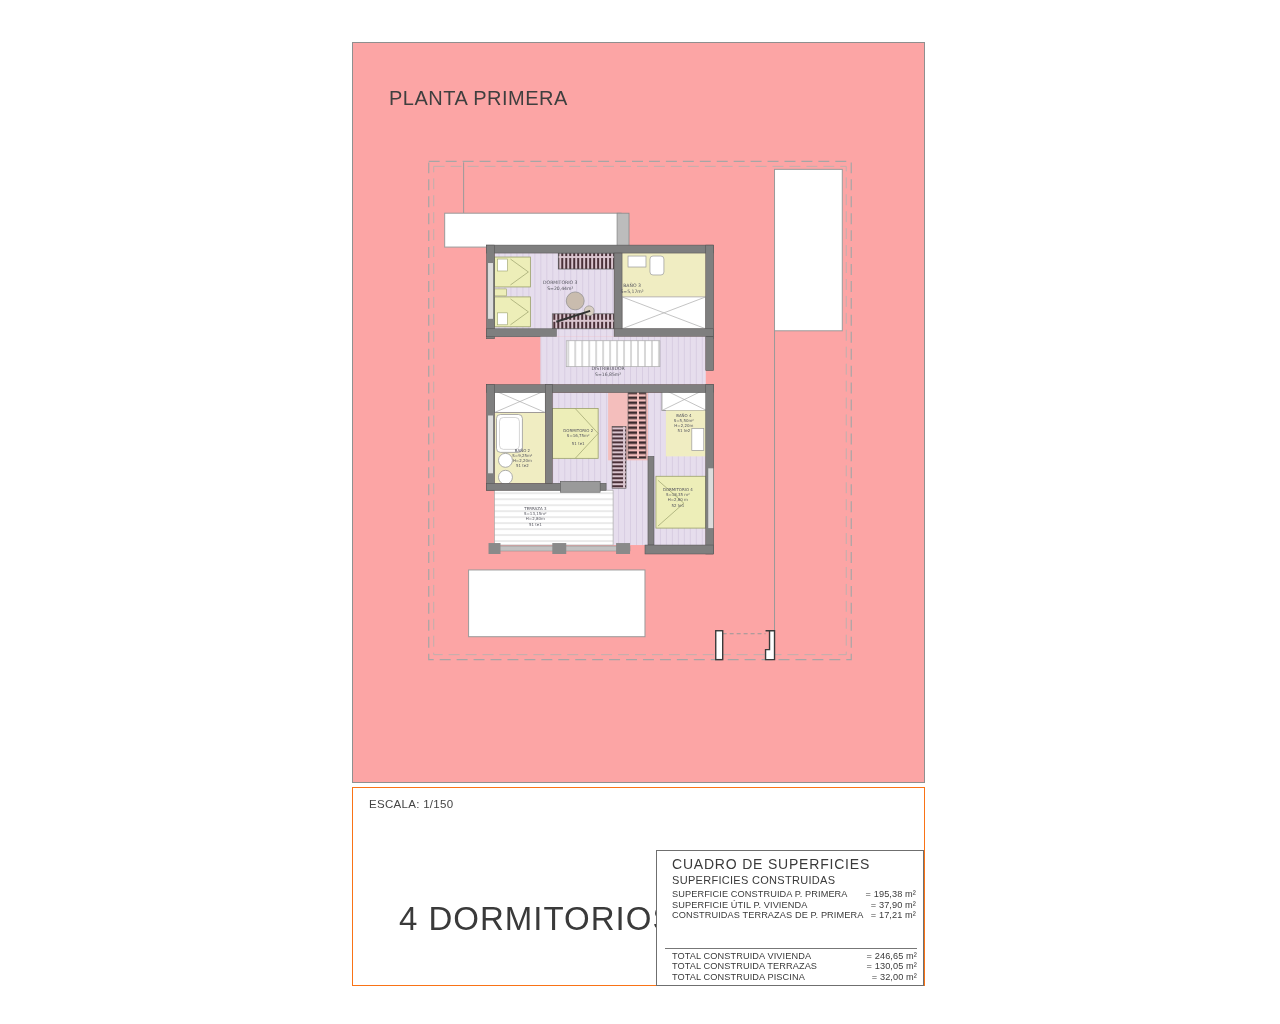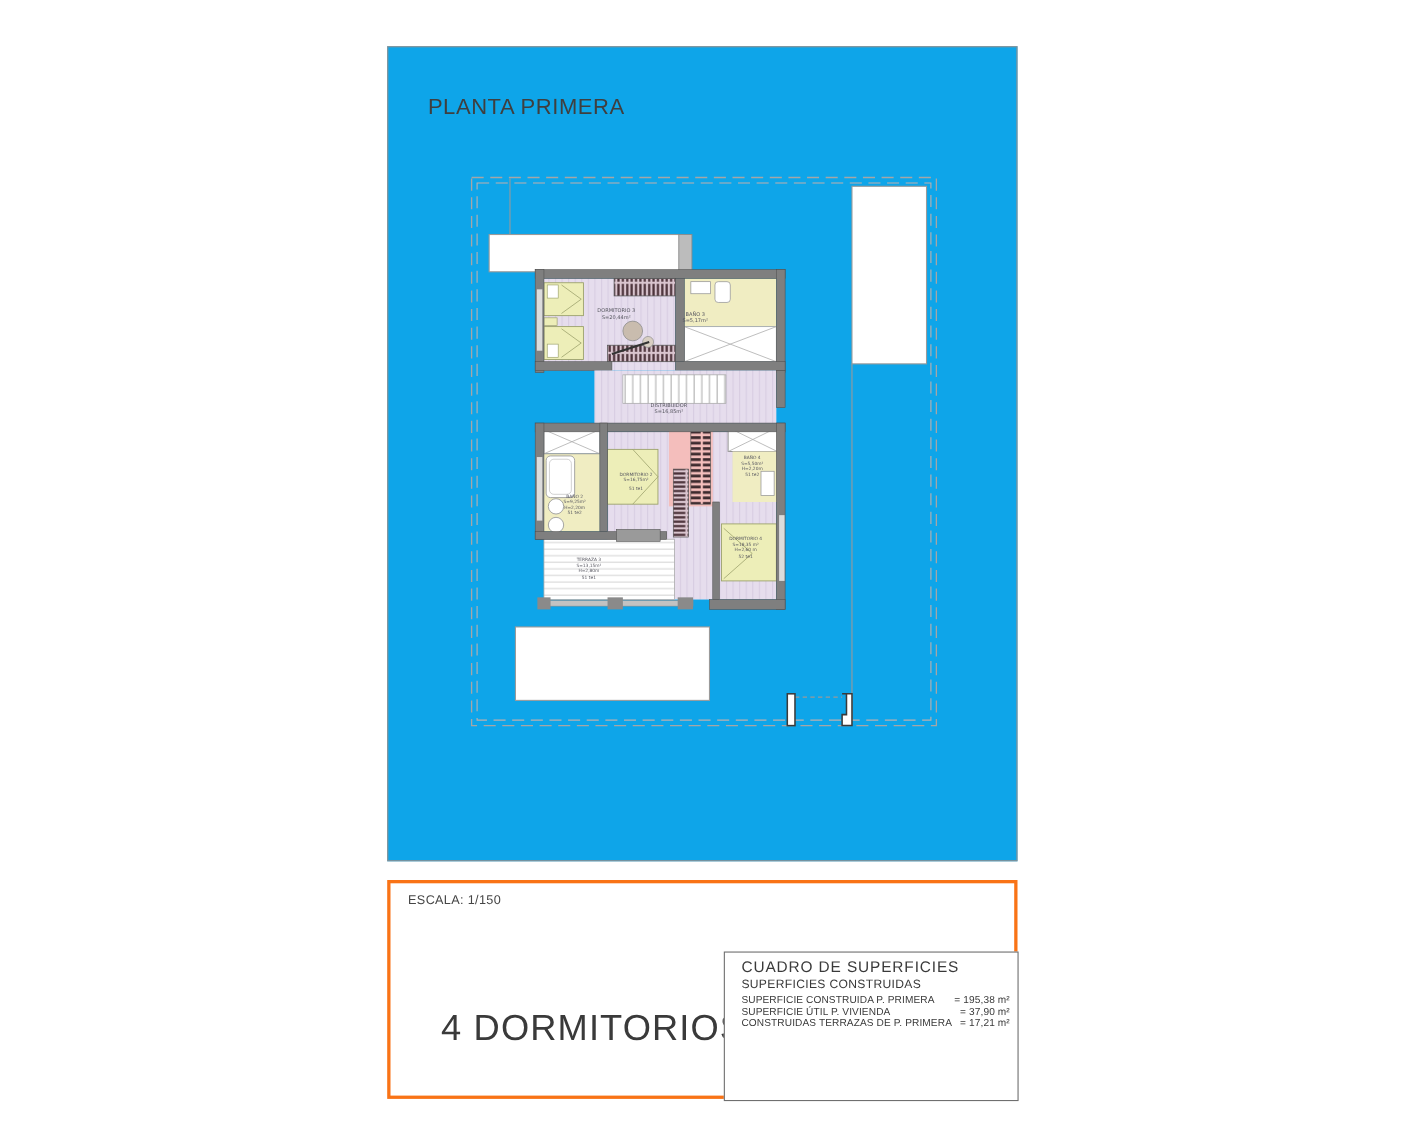--- a/index.html
+++ b/index.html
@@ -1,27 +1,27 @@
 <!DOCTYPE html>
 <html><head>
 <meta charset="utf-8">
 <style>
   * { margin:0; padding:0; box-sizing:border-box; }
   html,body { width:1280px; height:1024px; background:#ffffff; overflow:hidden;
               font-family:"Liberation Sans", sans-serif; }
   .page { position:absolute; left:0; top:0; width:1280px; height:1024px; background:#ffffff; }
 
   .drawing-frame { position:absolute; left:352px; top:42px; width:573px; height:741px;
-                   border:1px solid #8f8f8f; background:#0ea5e9; }
+                   border:1px solid #8f8f8f; background:#fca5a5; }
   .page-title { position:absolute; left:36px; top:44px; font-size:20px; color:#3f3f3f;
                 letter-spacing:0.5px; }
   .plan-svg { position:absolute; left:0; top:0; width:571px; height:739px; }
 
   .lower-panel { position:absolute; left:352px; top:787px; width:573px; height:199px;
-                 border:3px solid #f97316; background:#ffffff;margin-top:13px; }
+                 border:1px solid #f97316; background:#ffffff; }
   .scale-label { position:absolute; left:16px; top:10px; font-size:11.5px; color:#454545;
                  letter-spacing:0.3px; }
   .bedrooms-label { position:absolute; left:46px; top:112px; font-size:33px; color:#3a3a3a;
                     letter-spacing:1px; }
 
   .surfaces-table { position:absolute; left:303px; top:62px; width:268px; height:136px;
                     border:1px solid #6f6f6f; background:#ffffff; }
   .st-title { position:absolute; left:15px; top:5px; font-size:14px; color:#3a3a3a;
               letter-spacing:0.8px; }
   .st-subtitle { position:absolute; left:15px; top:23px; font-size:11px; color:#3a3a3a;
@@ -246,16 +246,30 @@
         <div class="st-row">
           <span>SUPERFICIE ÚTIL P. VIVIENDA</span>
           <span>= 37,90 m²</span>
         </div>
         <div class="st-row">
           <span>CONSTRUIDAS TERRAZAS DE P. PRIMERA</span>
           <span>= 17,21 m²</span>
         </div>
       </div>
 
+      <div class="st-totals">
+        <div class="st-row">
+          <span>TOTAL CONSTRUIDA VIVIENDA</span>
+          <span>= 246,65 m²</span>
+        </div>
+        <div class="st-row">
+          <span>TOTAL CONSTRUIDA TERRAZAS</span>
+          <span>= 130,05 m²</span>
+        </div>
+        <div class="st-row">
+          <span>TOTAL CONSTRUIDA PISCINA</span>
+          <span>= 32,00 m²</span>
+        </div>
+      </div>
     </div>
   </div>
 
 </div>
 
 </body></html>

